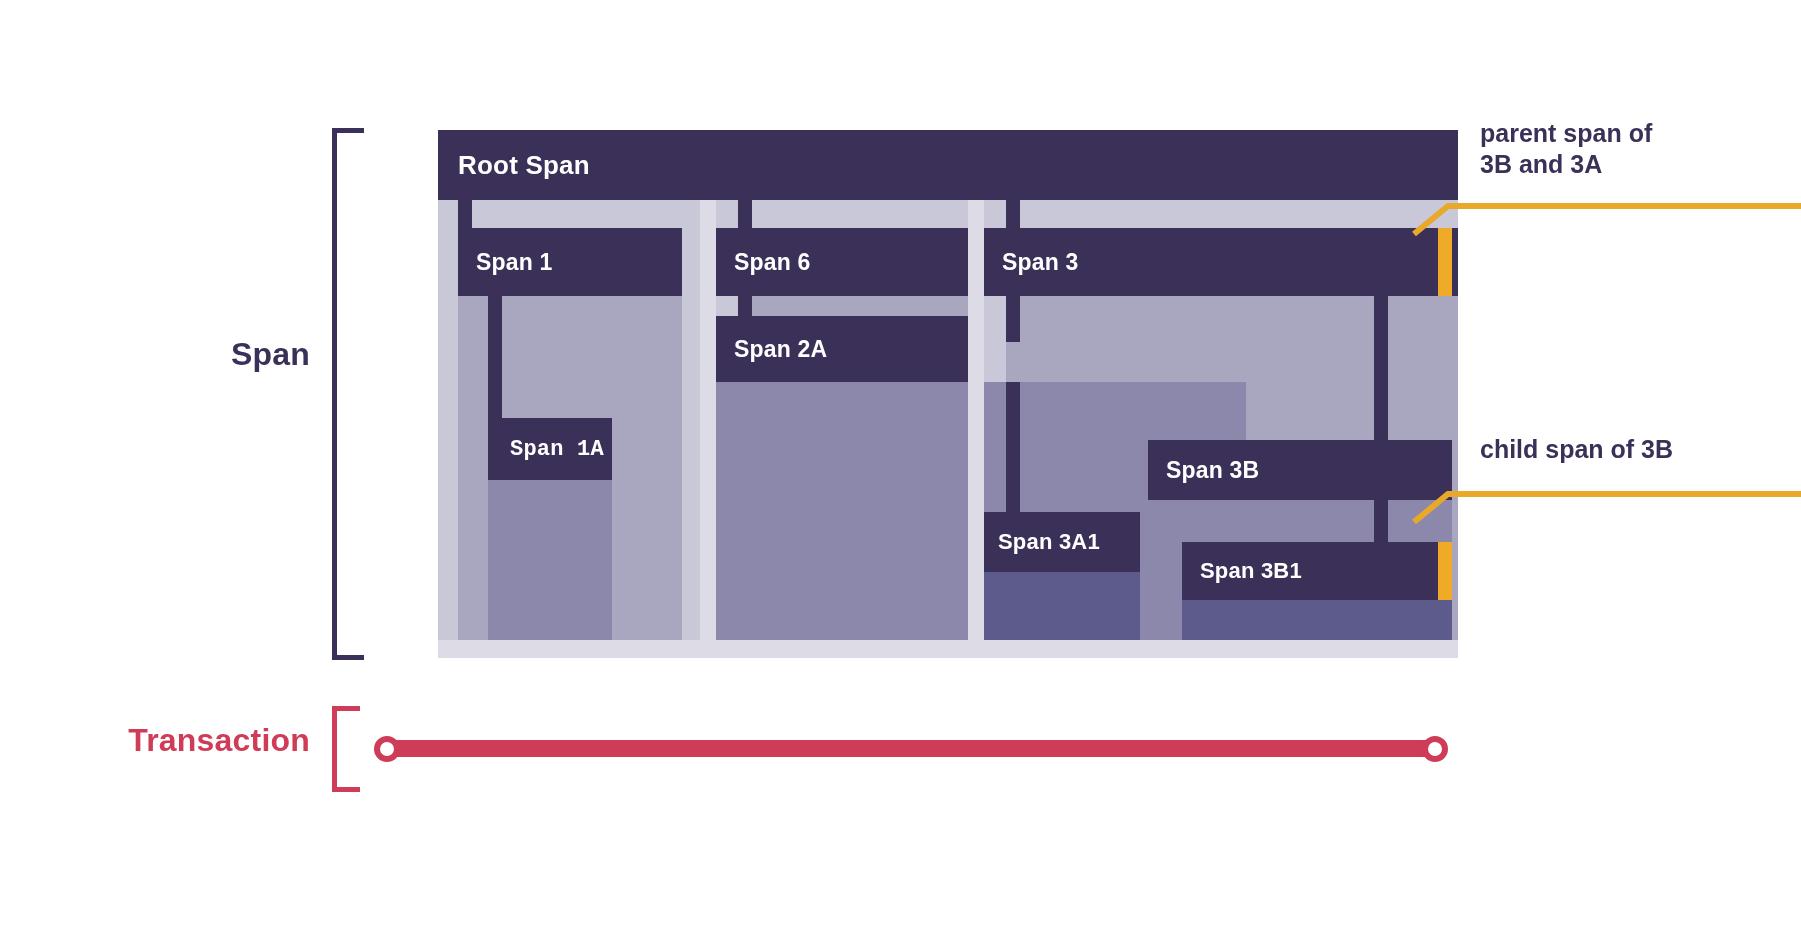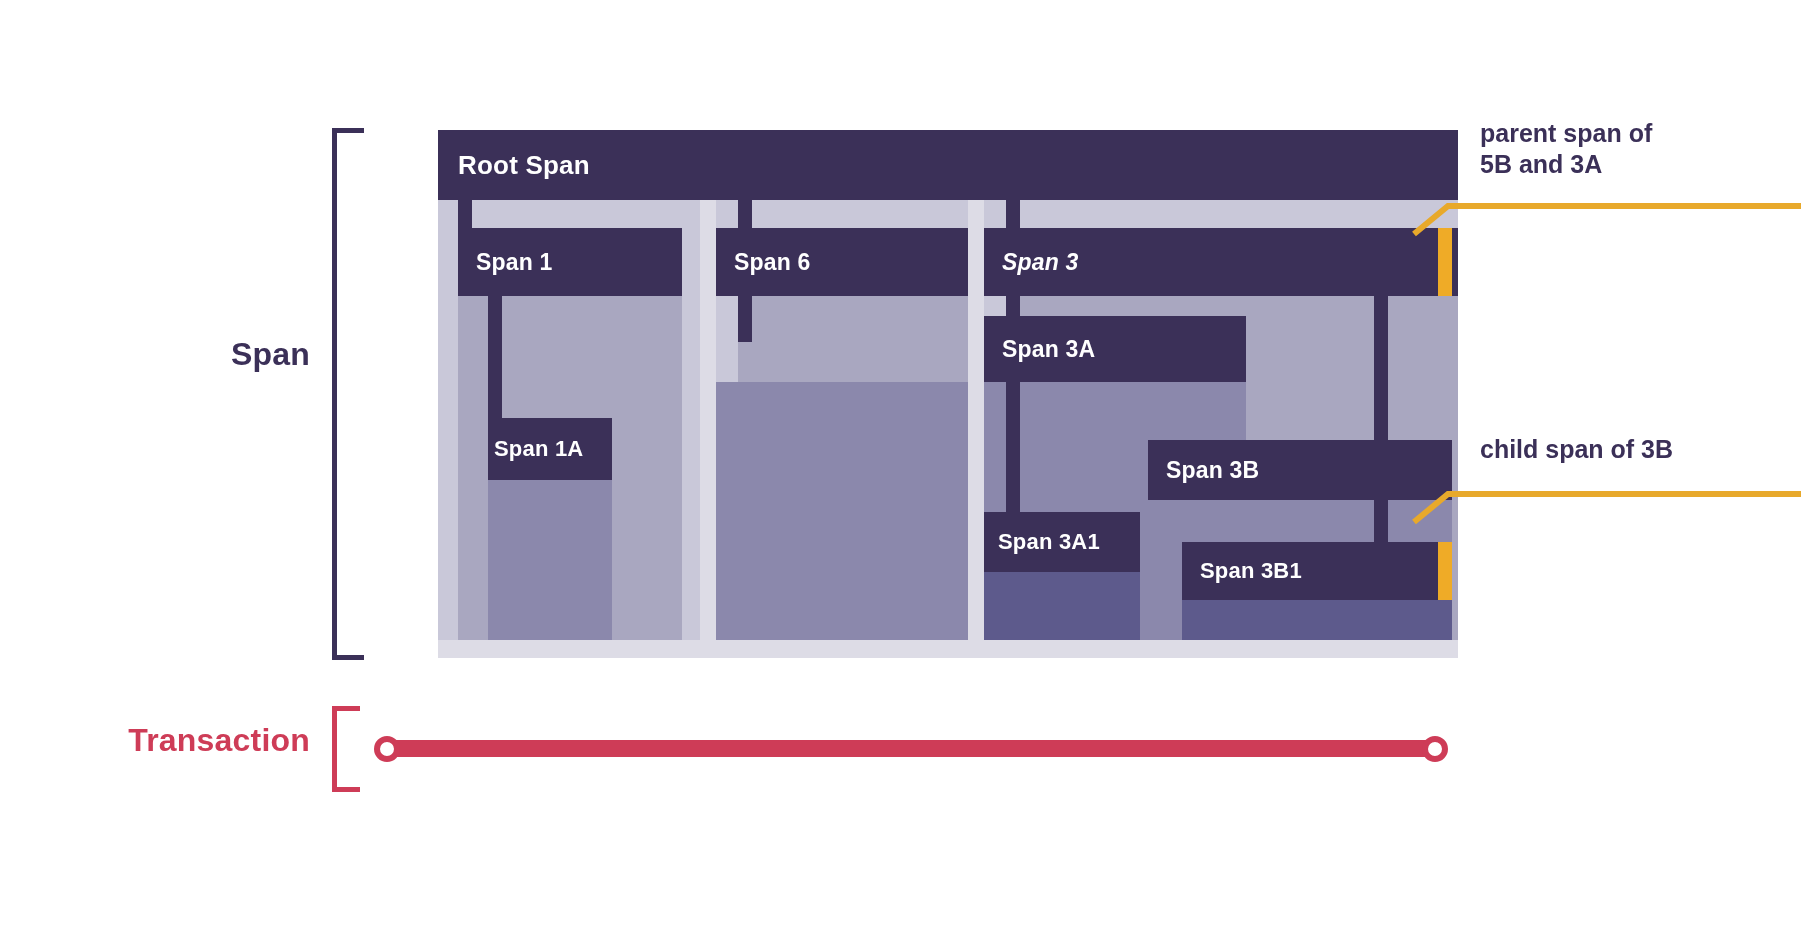--- a/index.html
+++ b/index.html
@@ -121,44 +121,44 @@
     <div class="conn" style="left:568px;top:70px; width:14px;height:28px;"></div>
 
     <div class="lane d2 blk" style="left:20px;top:166px;width:224px;height:344px;"></div>
 
     <div class="bar" style="left:20px;top:98px;width:224px;height:68px;text-align:right;">Span 1</div>
 
     <div class="conn" style="left:50px;top:166px;width:14px;height:122px;"></div>
 
     <div class="lane d3 blk" style="left:50px;top:330px;width:124px;height:180px;"></div>
 
-    <div class="bar" style="left:50px;top:288px;width:124px;height:62px;font-size:22px;padding-left:6px;">Span 1A</div>
+    <div class="bar" style="left:50px;top:288px;width:124px;height:62px;font-size:22px;padding-left:22px;font-family:Liberation Mono, monospace;">Span 1A</div>
 
     <div class="lane d2 blk" style="left:300px;top:166px;width:230px;height:344px;"></div>
 
     <div class="bar" style="left:278px;top:98px;width:252px;height:68px;">Span 6</div>
 
     <div class="conn" style="left:300px;top:166px;width:14px;height:46px;"></div>
 
     <div class="lane d3 blk" style="left:278px;top:252px;width:252px;height:258px;"></div>
 
+    <div class="bar" style="left:278px;top:186px;width:252px;height:66px;">Span 2A</div>
 
     <div class="lane d2 blk" style="left:568px;top:166px;width:452px;height:344px;"></div>
 
-    <div class="bar" style="left:546px;top:98px;width:474px;height:68px;font-style:italic;">Span 3</div>
+    <div class="bar" style="left:546px;top:98px;width:474px;height:68px;">Span 3</div>
 
     <div class="marker" style="left:1000px;top:98px;width:14px;height:68px;"></div>
 
     <div class="conn" style="left:568px;top:166px;width:14px;height:46px;"></div>
 
     <div class="conn" style="left:936px;top:166px;width:14px;height:204px;"></div>
 
     <div class="lane d3 blk" style="left:546px;top:252px;width:262px;height:258px;"></div>
 
-    <div class="bar" style="left:546px;top:186px;width:262px;height:66px;">Span 3A</div>
 
     <div class="conn" style="left:568px;top:252px;width:14px;height:140px;"></div>
 
     <div class="lane d4 blk" style="left:546px;top:442px;width:156px;height:68px;"></div>
 
     <div class="bar" style="left:546px;top:382px;width:156px;height:60px;font-size:22px;padding-left:14px;">Span 3A1</div>
 
     <div class="lane d3 blk" style="left:710px;top:370px;width:304px;height:140px;"></div>
 
     <div class="bar" style="left:710px;top:310px;width:304px;height:60px;">Span 3B</div>
@@ -172,21 +172,21 @@
     <div class="marker" style="left:1000px;top:412px;width:14px;height:58px;"></div>
 
   </div>
 
   <div class="leader" style="left:1408px;top:200px;width:400px;height:40px;">
     <svg width="400" height="40" viewBox="0 0 400 40">
       <polyline points="6,34 40,6 400,6" fill="none" stroke="#e8a92b" stroke-width="6" stroke-linejoin="miter" stroke-linecap="butt"></polyline>
     </svg>
   </div>
   <div class="callout" style="left:1480px;top:118px;width:300px;">parent span of
-5B and 3A</div>
+3B and 3A</div>
 
   <div class="leader" style="left:1408px;top:488px;width:400px;height:40px;">
     <svg width="400" height="40" viewBox="0 0 400 40">
       <polyline points="6,34 40,6 400,6" fill="none" stroke="#e8a92b" stroke-width="6" stroke-linejoin="miter" stroke-linecap="butt"></polyline>
     </svg>
   </div>
   <div class="callout" style="left:1480px;top:434px;width:320px;">child span of 3B</div>
 
   <div class="label-transaction">Transaction</div>
 

